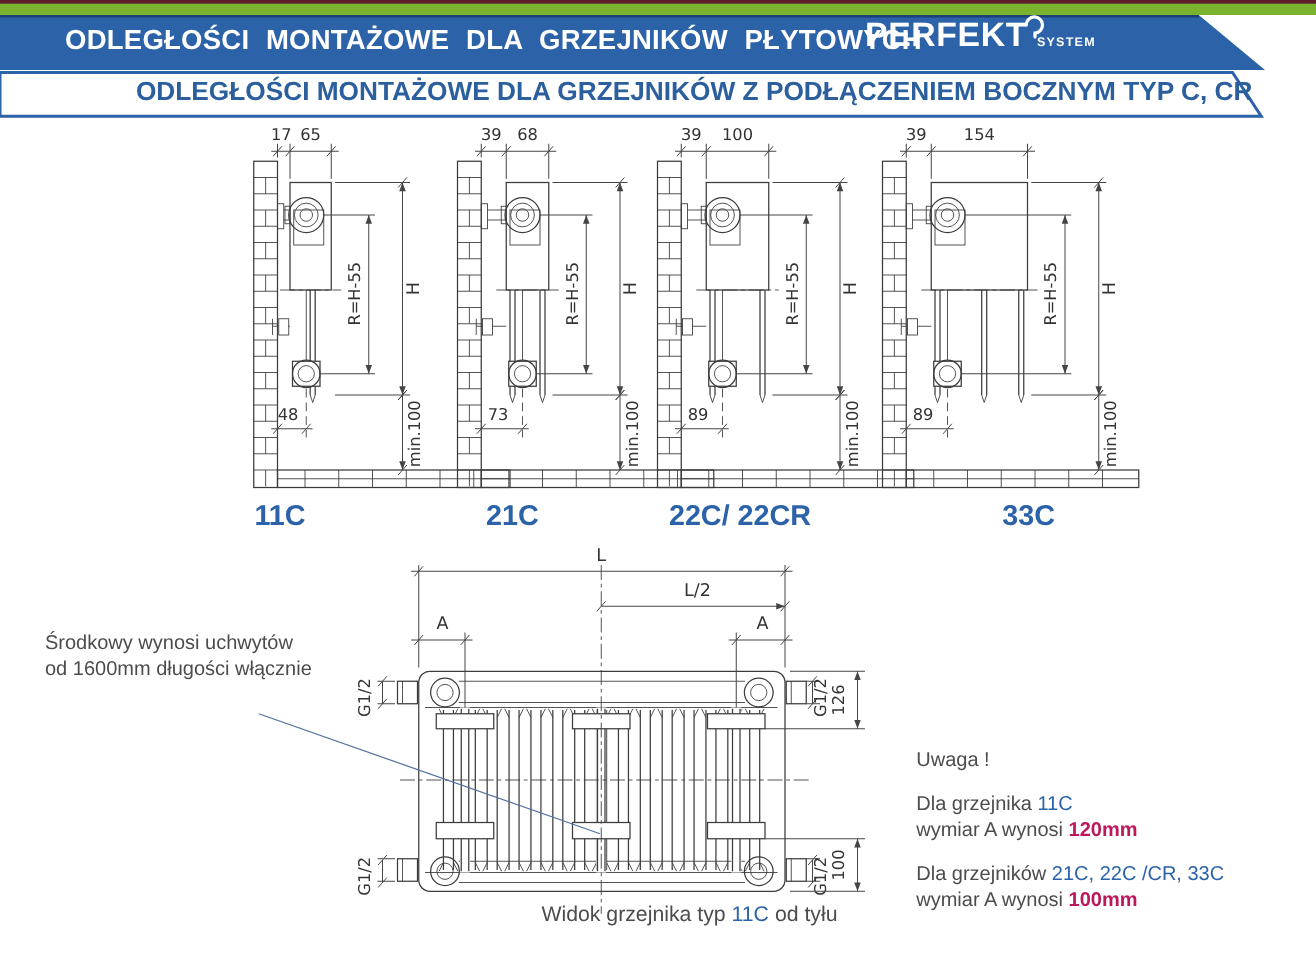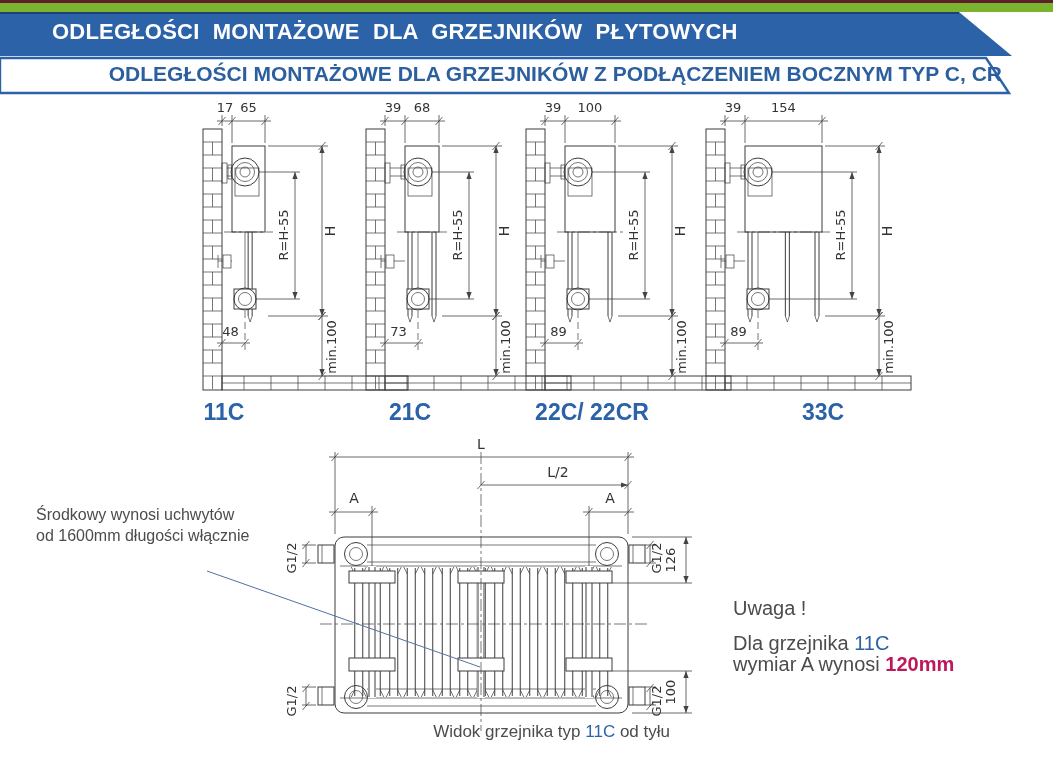--- a/index.html
+++ b/index.html
@@ -14,21 +14,21 @@
   .brand-main{font-size:27px;font-weight:800;letter-spacing:.5px}
   .brand-hook{margin:-2px 0 0 -4px}
   .brand-sub{font-size:10px;font-weight:600;letter-spacing:1px;margin:16px 0 0 -6px}
   .hdr-sub{left:0;top:62px;width:1002px;text-align:right;color:#2b5f9e;
            font-size:21px;font-weight:600;white-space:nowrap}
 
   .type-label{top:399px;transform:translateX(-50%);color:#2b62a8;font-size:23px;
               font-weight:700;white-space:nowrap}
 
   .note-left{left:36px;top:504px;color:#4c4c4c;font-size:16px;line-height:21px;white-space:nowrap}
-  .note-right{left:733px;top:598px;color:#4c4c4c;font-size:20px;line-height:21px;white-space:nowrap}
+  .note-right{left:733px;top:598px;color:#4c4c4c;font-size:16px;line-height:21px;white-space:nowrap}
   .note-right .ttl{margin-bottom:14px}
   .note-right p{margin:0 0 14px 0}
   .hl{color:#2b62a8}
   .bld{font-weight:700;color:#be185d}
 
   .caption{left:340px;top:722px;width:330px;text-align:right;color:#4c4c4c;font-size:17px;white-space:nowrap}
 
   
   .ln{stroke:#3c3c3c;stroke-width:1;fill:none}
   .lt{stroke:#3c3c3c;stroke-width:.7;fill:none}
@@ -626,36 +626,47 @@
       <line x1="612" y1="671" x2="692" y2="671" class="dim"></line>
       <line x1="632" y1="713" x2="692" y2="713" class="dim"></line>
       <line x1="686" y1="671" x2="686" y2="713" class="dim"></line>
       <polygon points="686,671 683.4,678 688.6,678" class="arr"></polygon>
       <polygon points="686,713 683.4,706 688.6,706" class="arr"></polygon>
       <text x="675" y="692" class="dimtxt" text-anchor="middle" transform="rotate(-90 675 692)">100</text>
       <line x1="207" y1="571" x2="480" y2="667" class="leader"></line>
     </svg>
 
   <div class="ovl hdr-title">ODLEGŁOŚCI  MONTAŻOWE  DLA GRZEJNIKÓW  PŁYTOWYCH</div>
+  <div class="ovl brand">
+    <span class="brand-main">PERFEKT</span>
+    <svg class="brand-hook" width="18" height="22" viewBox="0 0 18 22">
+      <path d="M3 9 a6.5 6.5 0 1 1 7 6.5 l0 3" stroke="#fff" stroke-width="2.6" fill="none" stroke-linecap="round"></path>
+    </svg>
+    <span class="brand-sub">SYSTEM</span>
+  </div>
   <div class="ovl hdr-sub">ODLEGŁOŚCI MONTAŻOWE DLA GRZEJNIKÓW Z PODŁĄCZENIEM BOCZNYM TYP C, CR</div>
 
   <div class="ovl type-label" style="left:224px">11C</div>
   <div class="ovl type-label" style="left:410px">21C</div>
   <div class="ovl type-label" style="left:592px">22C/ 22CR</div>
   <div class="ovl type-label" style="left:823px">33C</div>
 
   <div class="ovl note-left">
     <div>Środkowy wynosi uchwytów</div>
     <div>od 1600mm długości włącznie</div>
   </div>
 
   <div class="ovl note-right">
     <div class="ttl">Uwaga !</div>
     <p>
       <span>Dla grzejnika </span><span class="hl">11C</span><br>
       <span>wymiar A wynosi </span><span class="bld">120mm</span>
     </p>
+    <p>
+      <span>Dla grzejników </span><span class="hl">21C, 22C /CR, 33C</span><br>
+      <span>wymiar A wynosi </span><span class="bld">100mm</span>
+    </p>
   </div>
 
   <div class="ovl caption">
     <span>Widok grzejnika typ </span><span class="hl">11C</span><span> od tyłu</span>
   </div>
 </div>
 
 </body></html>

